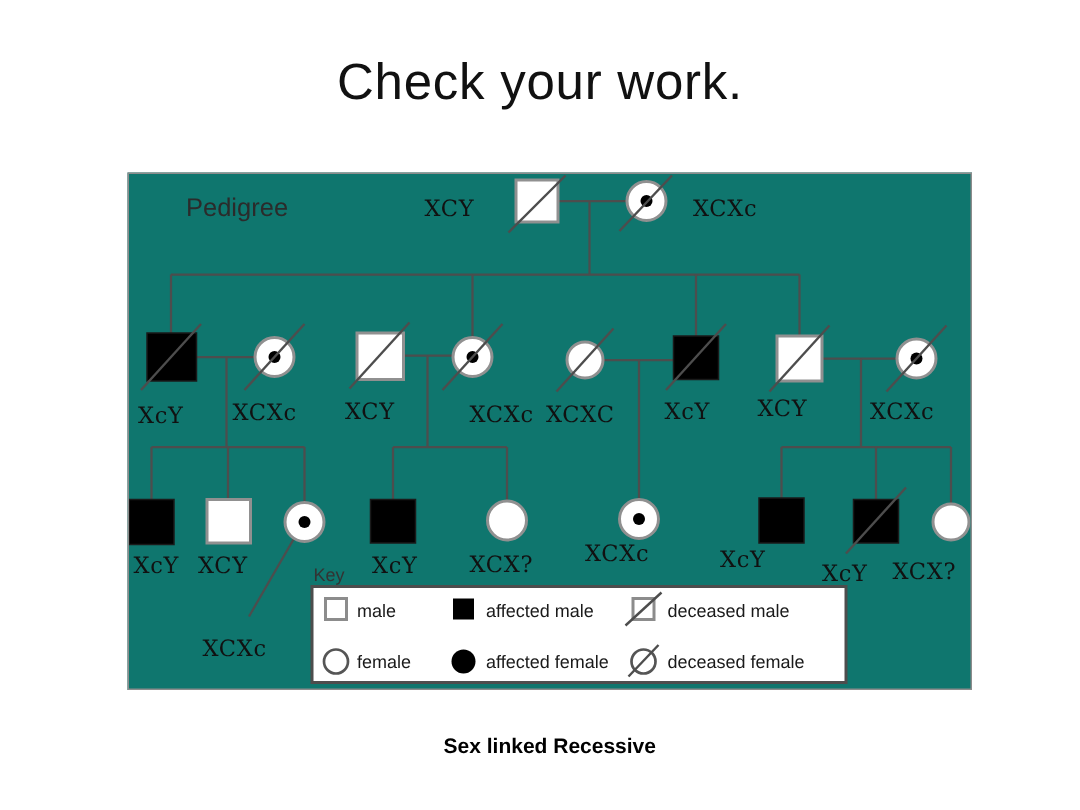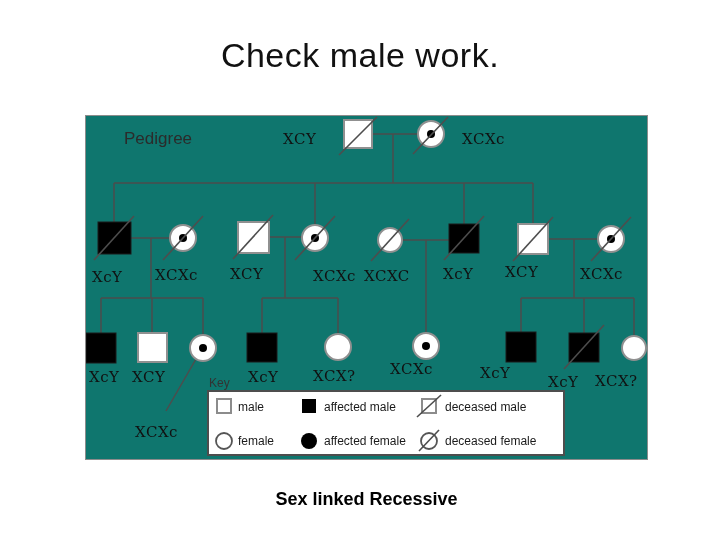--- a/index.html
+++ b/index.html
@@ -3,40 +3,40 @@
 <meta charset="utf-8">
 <style>
   html,body{margin:0;padding:0;background:#fff;}
   .slide{position:relative;width:720px;height:540px;background:#ffffff;overflow:hidden;
          font-family:"Liberation Sans",sans-serif;}
   .title{position:absolute;top:36px;left:0;width:720px;text-align:center;
          font-size:34px;color:#111;letter-spacing:0.5px;}
   .pedigree-box{position:absolute;left:85px;top:115px;width:561px;height:343px;
                 border:1px solid #8c8c8c;background:#0f766e;}
   .caption{position:absolute;left:85px;top:489px;width:563px;text-align:center;
-           font-weight:bold;font-size:18px;color:#000;}
+           font-weight:bold;font-size:14px;color:#000;}
   svg{display:block;}
   .conn{stroke:#4d4d4d;stroke-width:1.5;fill:none;}
   .sym-open{fill:#ffffff;stroke:#909090;stroke-width:2;}
   .sym-filled{fill:#000000;stroke:#1a1a1a;stroke-width:1;}
   .slash{stroke:#4d4d4d;stroke-width:1.6;}
   .geno{font-family:"DejaVu Serif",serif;font-size:15px;fill:#111;letter-spacing:0.5px;}
   .heading{font-family:"Liberation Sans",sans-serif;font-size:17px;fill:#2b2b2b;}
   .keylbl{font-family:"Liberation Sans",sans-serif;font-size:12px;fill:#333;}
   .keytext{font-family:"Liberation Sans",sans-serif;font-size:12px;fill:#1a1a1a;}
   .keybox{fill:#fff;stroke:#4d4d4d;stroke-width:2;}
   .keyicon-open{fill:#fff;stroke:#8c8c8c;stroke-width:2;}
   .keyicon-circle{fill:#fff;stroke:#555;stroke-width:1.8;}
 </style>
 </head>
 <body>
 
 <div class="slide">
 
-  <div class="title">Check male work.</div>
+  <div class="title">Check your work.</div>
 
   <div class="pedigree-box">
     <svg width="561" height="343" viewBox="0 0 561 343">
 
       <text class="heading" x="38" y="28">Pedigree</text>
 
       <g>
         <line class="conn" x1="286" y1="18" x2="332" y2="18"></line>
         <line class="conn" x1="307" y1="18" x2="307" y2="67"></line>
         <line class="conn" x1="28" y1="67" x2="447" y2="67"></line>

